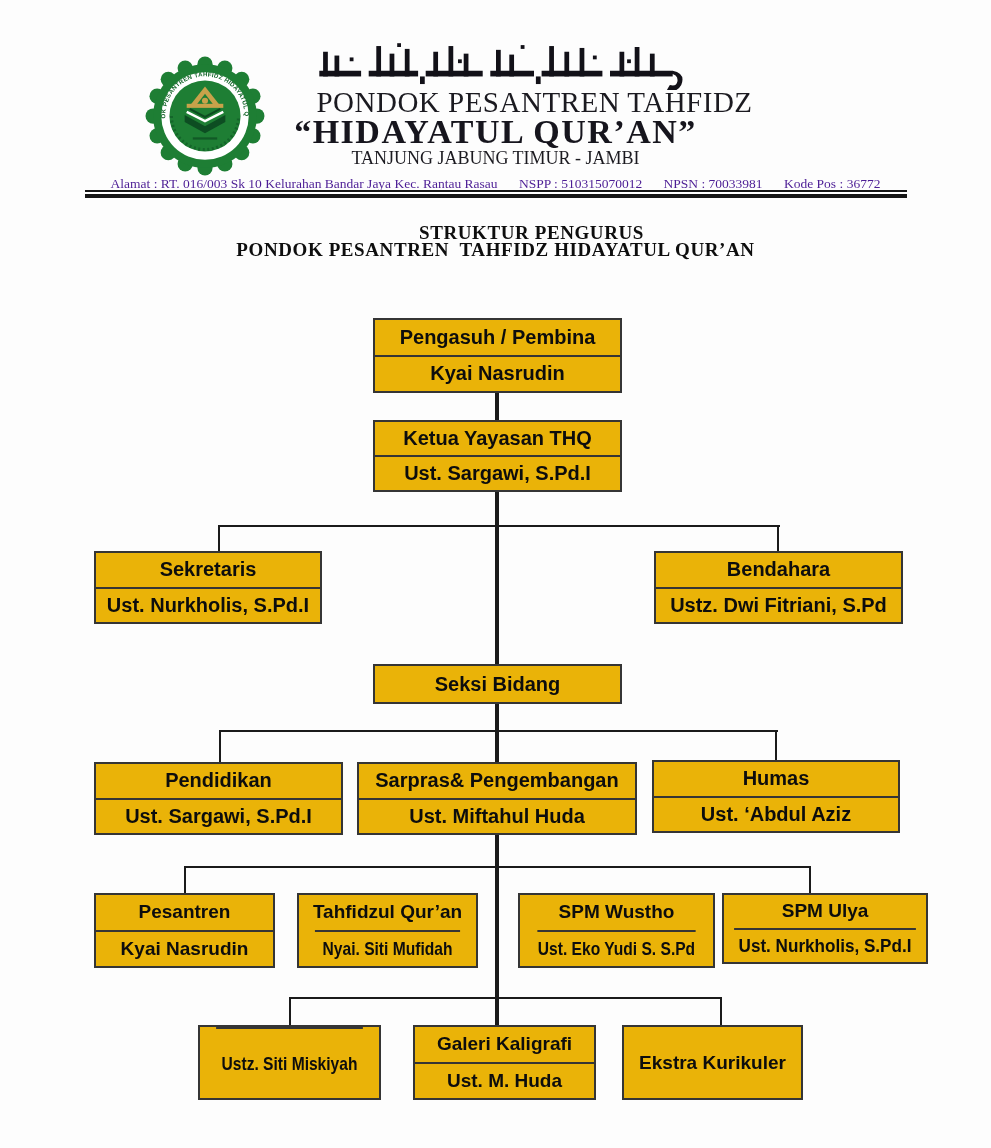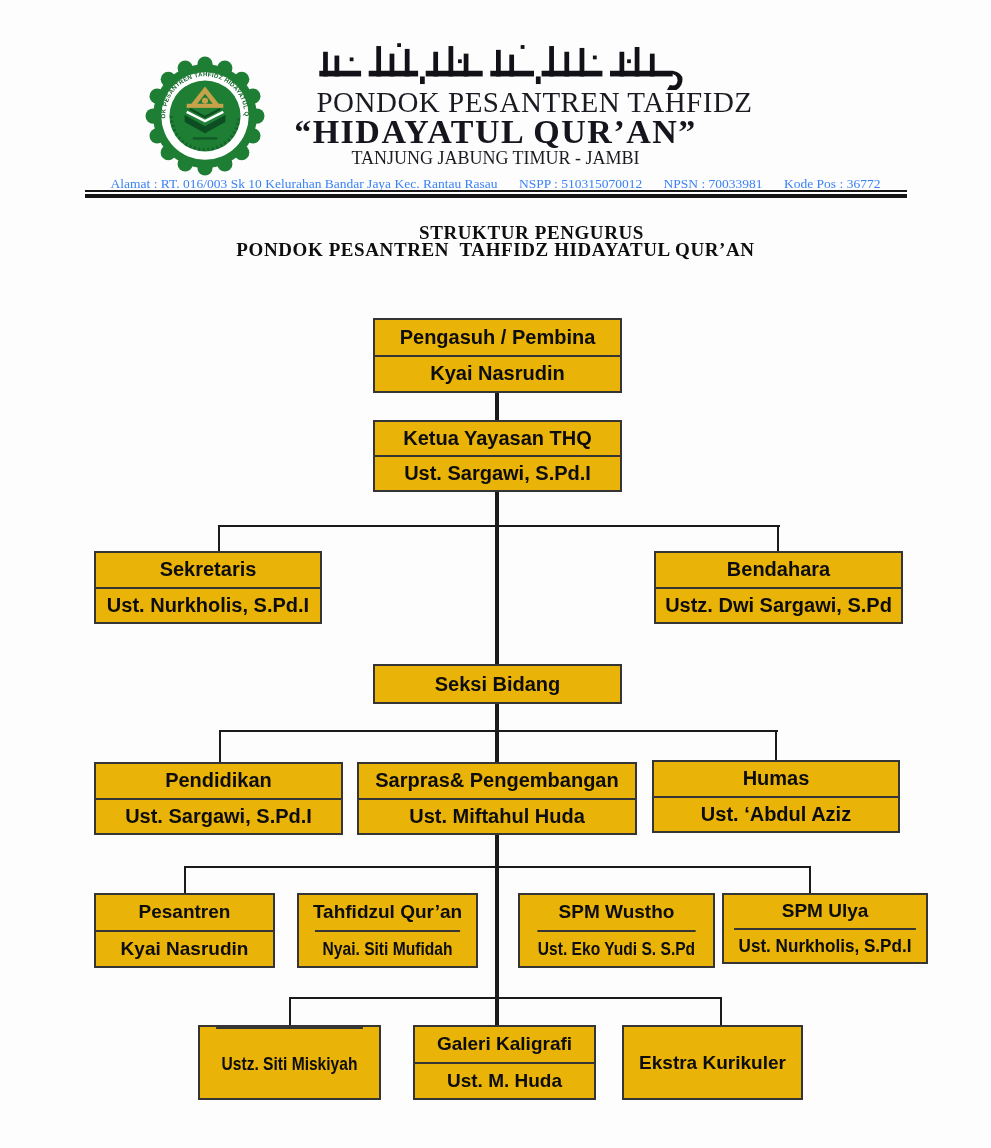--- a/index.html
+++ b/index.html
@@ -7,21 +7,21 @@
         font-family:"Liberation Sans",sans-serif;}
 
   
   .logo{position:absolute;left:144px;top:54px;width:122px;height:124px;}
   .hline{position:absolute;left:0;width:100%;text-align:center;
          font-family:"Liberation Serif",serif;color:#1b1a20;white-space:nowrap;}
   .arabic-wrap{position:absolute;left:0;top:42px;width:100%;text-align:center;}
   .h-type{top:86px;font-size:29px;letter-spacing:.5px;margin-left:39px;}
   .h-name{top:113px;font-size:34px;font-weight:bold;letter-spacing:1.5px;color:#16151d;}
   .h-region{top:148px;font-size:18px;}
-  .h-address{top:176px;font-size:13.5px;color:#3b82f6;}
+  .h-address{top:176px;font-size:13.5px;color:#4c1d95;}
   .h-address span{margin:0 9px;}
   .rule{position:absolute;left:85px;top:190px;width:822px;height:2px;background:#fff;
         border-top:2px solid #161616;border-bottom:4px solid #161616;}
 
   
   .doc-title{position:absolute;left:0;width:100%;text-align:center;
              font-family:"Liberation Serif",serif;font-weight:bold;color:#0e0e0e;
              font-size:19px;letter-spacing:.6px;}
   .t1{top:222px;padding-left:36px;}
   .t2{top:239px;white-space:pre;}
@@ -165,21 +165,21 @@
     <div class="cell big name">Ust. Sargawi, S.Pd.I</div>
   </div>
 
   <div class="node" style="left:94px;top:551px;width:228px;height:73px">
     <div class="cell big">Sekretaris</div>
     <div class="cell big name">Ust. Nurkholis, S.Pd.I</div>
   </div>
 
   <div class="node" style="left:654px;top:551px;width:249px;height:73px">
     <div class="cell big">Bendahara</div>
-    <div class="cell big name">Ustz. Dwi Sargawi, S.Pd</div>
+    <div class="cell big name">Ustz. Dwi Fitriani, S.Pd</div>
   </div>
 
   <div class="node" style="left:373px;top:664px;width:249px;height:40px">
     <div class="cell big">Seksi Bidang</div>
   </div>
 
   <div class="node" style="left:94px;top:762px;width:249px;height:73px">
     <div class="cell big">Pendidikan</div>
     <div class="cell big name">Ust. Sargawi, S.Pd.I</div>
   </div>

